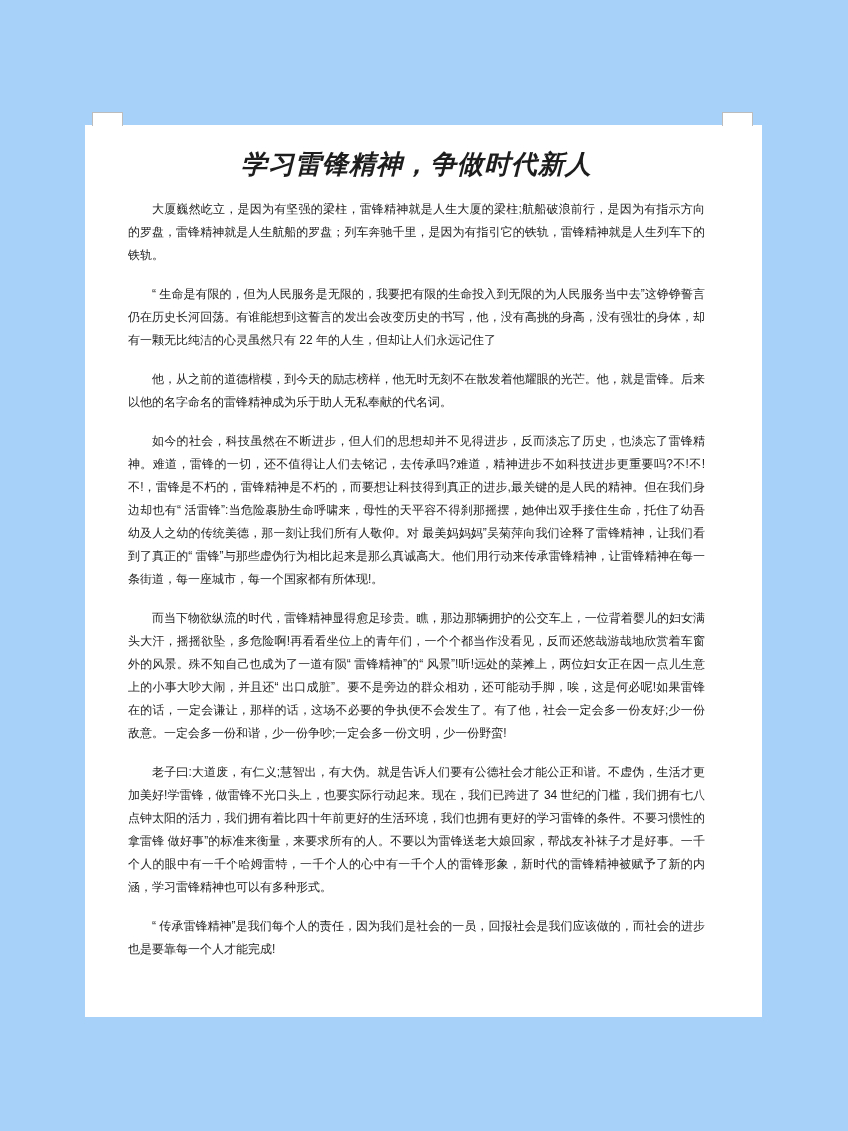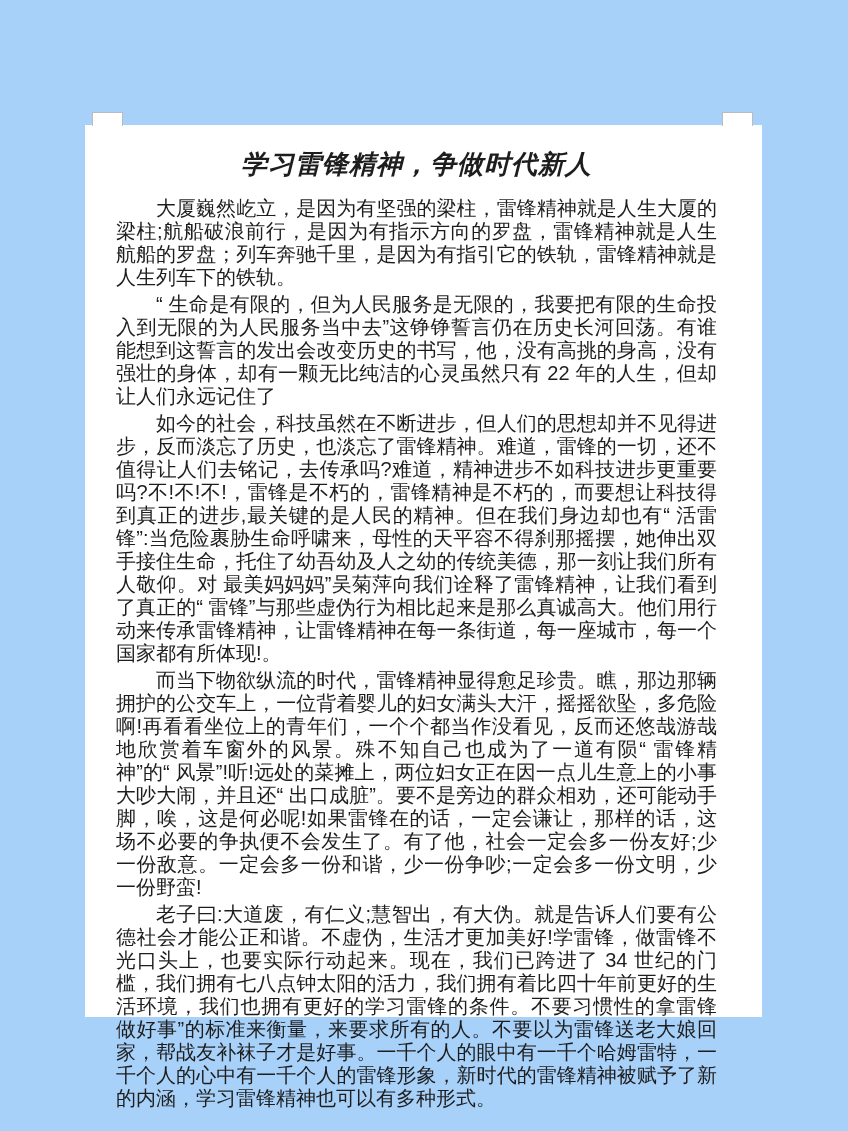--- a/index.html
+++ b/index.html
@@ -43,37 +43,39 @@
   .title {
     margin: 0 0 15px 0;
     text-align: center;
     font-size: 26px;
     font-weight: bold;
     font-style: italic;
     letter-spacing: 1px;
     line-height: 36px;
   }
   .para {
-    margin: 4px;
-    font-size: 20px;
+    margin: 16px;
+    font-size: 12px;
     line-height: 23px;
     text-indent: 2em;
     text-align: justify;
     word-break: break-all;
   }
 </style>
 </head>
 <body style="background: rgb(168, 209, 250);">
 
 <div class="canvas">
   <div class="paper" style="background: rgb(255, 255, 255);">
     <div class="corner-tab tab-left" style="border-color: rgb(188, 188, 188);"></div>
     <div class="corner-tab tab-right" style="border-color: rgb(188, 188, 188);"></div>
     <div class="content" style="color: rgb(29, 29, 29);">
       <h1 class="title">学习雷锋精神，争做时代新人</h1>
       <p class="para">大厦巍然屹立，是因为有坚强的梁柱，雷锋精神就是人生大厦的梁柱;航船破浪前行，是因为有指示方向的罗盘，雷锋精神就是人生航船的罗盘；列车奔驰千里，是因为有指引它的铁轨，雷锋精神就是人生列车下的铁轨。</p>
       <p class="para">“ 生命是有限的，但为人民服务是无限的，我要把有限的生命投入到无限的为人民服务当中去”这铮铮誓言仍在历史长河回荡。有谁能想到这誓言的发出会改变历史的书写，他，没有高挑的身高，没有强壮的身体，却有一颗无比纯洁的心灵虽然只有 22 年的人生，但却让人们永远记住了</p>
+      <p class="para">他，从之前的道德楷模，到今天的励志榜样，他无时无刻不在散发着他耀眼的光芒。他，就是雷锋。后来以他的名字命名的雷锋精神成为乐于助人无私奉献的代名词。</p>
       <p class="para">如今的社会，科技虽然在不断进步，但人们的思想却并不见得进步，反而淡忘了历史，也淡忘了雷锋精神。难道，雷锋的一切，还不值得让人们去铭记，去传承吗?难道，精神进步不如科技进步更重要吗?不!不!不!，雷锋是不朽的，雷锋精神是不朽的，而要想让科技得到真正的进步,最关键的是人民的精神。但在我们身边却也有“ 活雷锋”:当危险裹胁生命呼啸来，母性的天平容不得刹那摇摆，她伸出双手接住生命，托住了幼吾幼及人之幼的传统美德，那一刻让我们所有人敬仰。对 最美妈妈妈”吴菊萍向我们诠释了雷锋精神，让我们看到了真正的“ 雷锋”与那些虚伪行为相比起来是那么真诚高大。他们用行动来传承雷锋精神，让雷锋精神在每一条街道，每一座城市，每一个国家都有所体现!。</p>
       <p class="para">而当下物欲纵流的时代，雷锋精神显得愈足珍贵。瞧，那边那辆拥护的公交车上，一位背着婴儿的妇女满头大汗，摇摇欲坠，多危险啊!再看看坐位上的青年们，一个个都当作没看见，反而还悠哉游哉地欣赏着车窗外的风景。殊不知自己也成为了一道有陨“ 雷锋精神”的“ 风景”!听!远处的菜摊上，两位妇女正在因一点儿生意上的小事大吵大闹，并且还“ 出口成脏”。要不是旁边的群众相劝，还可能动手脚，唉，这是何必呢!如果雷锋在的话，一定会谦让，那样的话，这场不必要的争执便不会发生了。有了他，社会一定会多一份友好;少一份敌意。一定会多一份和谐，少一份争吵;一定会多一份文明，少一份野蛮!</p>
       <p class="para">老子曰:大道废，有仁义;慧智出，有大伪。就是告诉人们要有公德社会才能公正和谐。不虚伪，生活才更加美好!学雷锋，做雷锋不光口头上，也要实际行动起来。现在，我们已跨进了 34 世纪的门槛，我们拥有七八点钟太阳的活力，我们拥有着比四十年前更好的生活环境，我们也拥有更好的学习雷锋的条件。不要习惯性的拿雷锋 做好事”的标准来衡量，来要求所有的人。不要以为雷锋送老大娘回家，帮战友补袜子才是好事。一千个人的眼中有一千个哈姆雷特，一千个人的心中有一千个人的雷锋形象，新时代的雷锋精神被赋予了新的内涵，学习雷锋精神也可以有多种形式。</p>
+      <p class="para">“ 传承雷锋精神”是我们每个人的责任，因为我们是社会的一员，回报社会是我们应该做的，而社会的进步也是要靠每一个人才能完成!</p>
     </div>
   </div>
 </div>
 
 </body></html>

